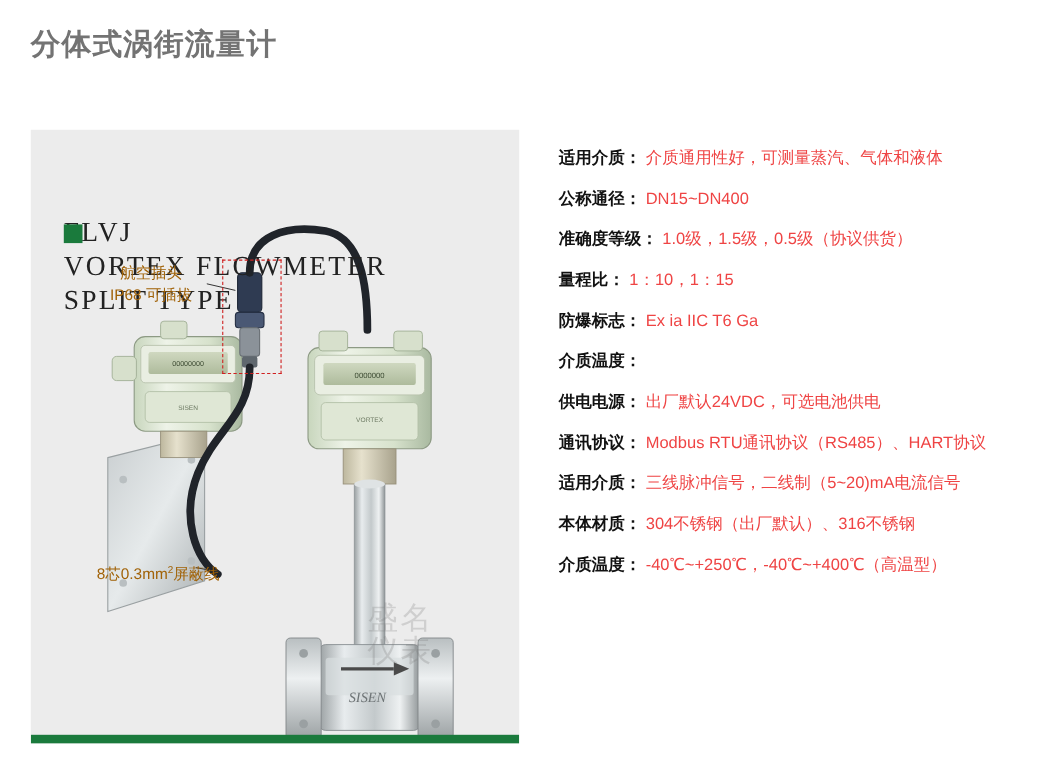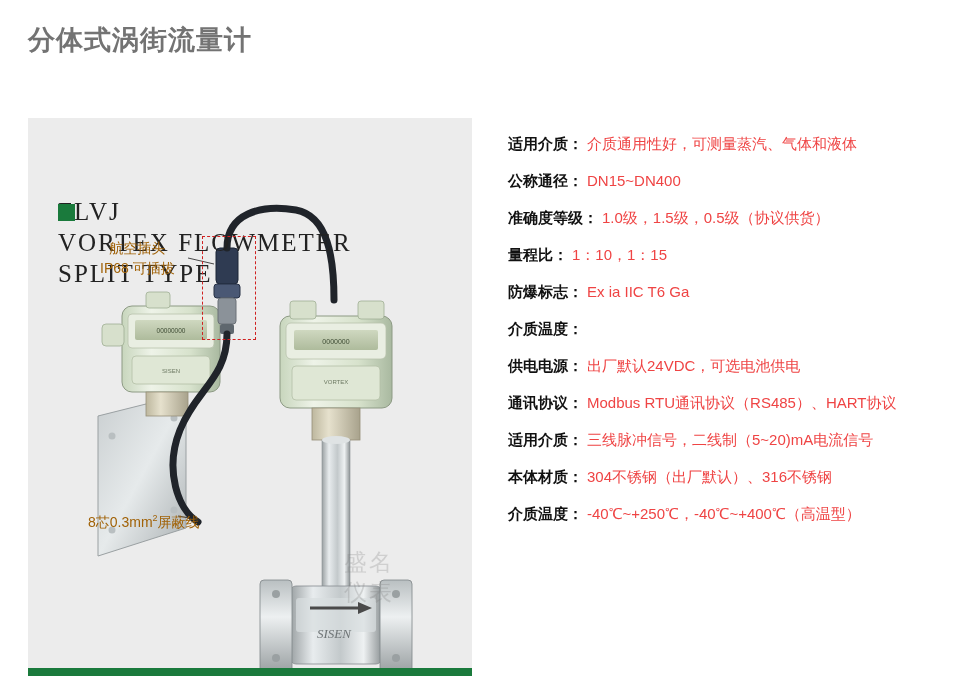--- a/index.html
+++ b/index.html
@@ -99,21 +99,21 @@
     height: 104px;
     border: 1px dashed #d02020;
     z-index: 6;
   }
 
   .watermark {
     position: absolute;
     right: 78px;
     bottom: 68px;
     font-family: "Liberation Serif", serif;
-    font-size: 23px;
+    font-size: 28px;
     color: rgba(120,120,120,0.25);
     letter-spacing: 2px;
     line-height: 30px;
     text-align: right;
     z-index: 4;
   }
 
   
   .specs {
     position: absolute;

